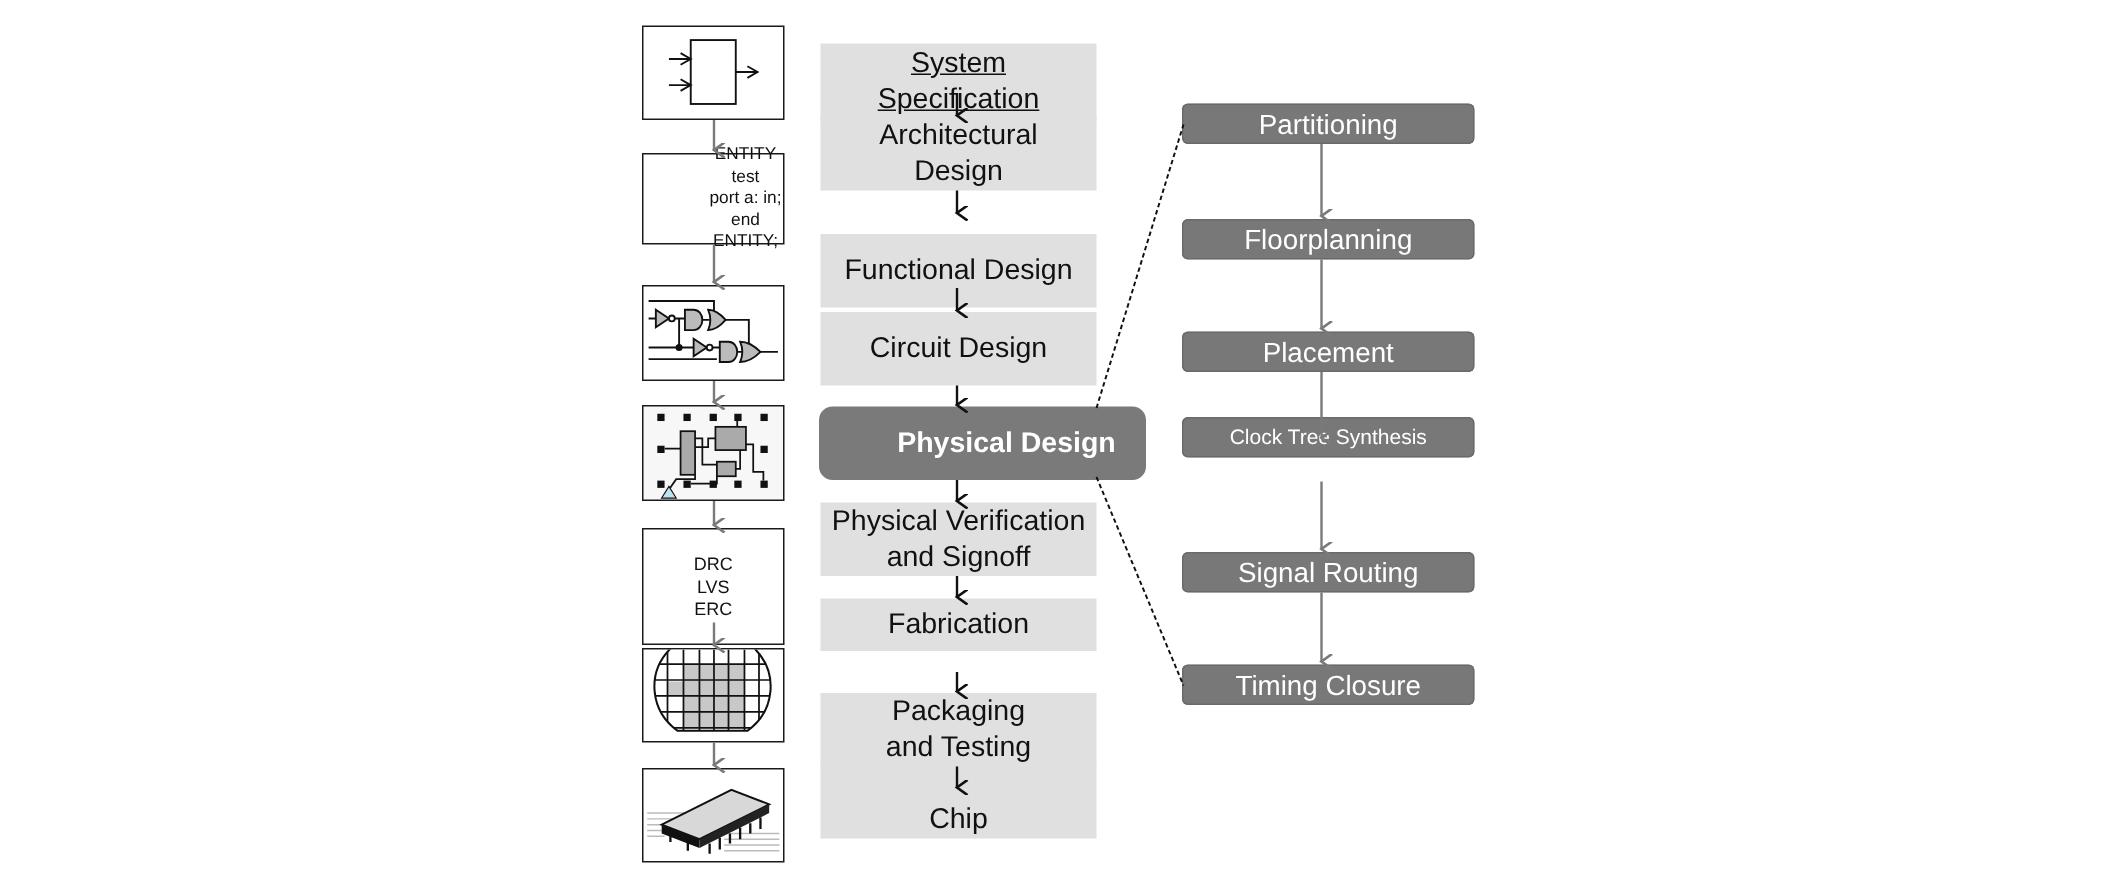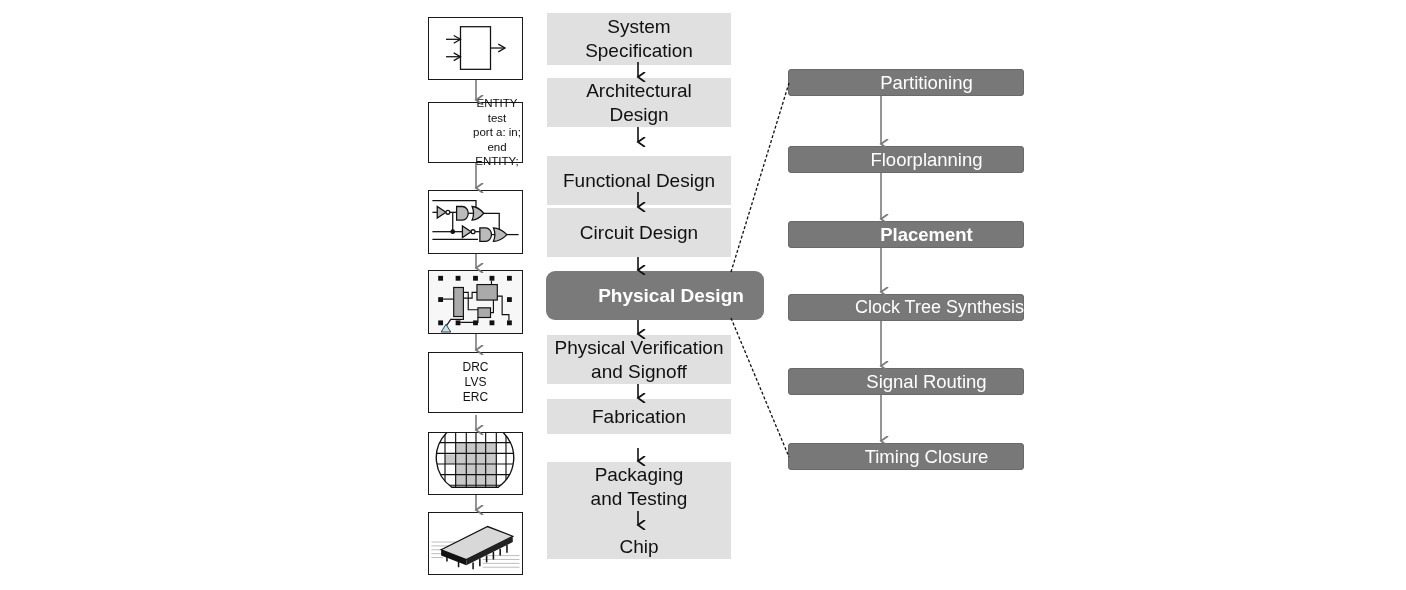--- a/index.html
+++ b/index.html
@@ -16,21 +16,21 @@
     
     .step { position: absolute; left: 547px; width: 184px; background: #e0e0e0;
             display: flex; flex-direction: column; align-items: center; justify-content: center;
             font-size: 19px; line-height: 24px; color: #111; text-align: center; }
     .step.active { background: #7a7a7a; color: #fff; font-weight: bold; border-radius: 9px;
                    left: 546px; width: 186px; }
 
     
     .sub { position: absolute; left: 788px; width: 195px; height: 27px; background: #787878;
            border-radius: 4px; color: #fff; font-size: 18.5px; line-height: 27px; text-align: center;
-           box-shadow: 0 0 0 1px #6a6a6a inset; white-space: nowrap; padding-left: 41px; }
+           box-shadow: 0 0 0 1px #6a6a6a inset; white-space: nowrap; }
 
     svg.overlay { position: absolute; left: 0; top: 0; width: 1406px; height: 590px; pointer-events: none; }
   </style>
 </head>
 <body>
 
 <div class="icon-box" style="top:17px;height:63px;">
   <svg viewBox="0 0 95 63">
     <rect x="32" y="9" width="31" height="44" fill="#fff" stroke="#111" stroke-width="1.3"></rect>
     <line x1="17" y1="22" x2="32" y2="22" stroke="#111" stroke-width="1.3"></line>
@@ -101,21 +101,21 @@
       <polyline points="64,10 64,14" fill="none"></polyline>
       <polyline points="70,26 75,26 75,45 82,45 82,51" fill="none"></polyline>
       <polyline points="63,43 66,43 66,30" fill="none"></polyline>
       <polyline points="15,60 22,50 35,50 35,47" fill="none"></polyline>
       <polyline points="50,48 50,53 32,53" fill="none"></polyline>
     </g>
     <polygon points="12,63 17,55 22,63" fill="#bde3ee" stroke="#111" stroke-width="0.8"></polygon>
   </svg>
 </div>
 
-<div class="icon-box text" style="top:352px;height:61px;font-size:12px;line-height:15px;justify-content:center;">
+<div class="icon-box text" style="top:352px;height:78px;font-size:12px;line-height:15px;justify-content:center;">
   <span>DRC</span>
   <span>LVS</span>
   <span>ERC</span>
 </div>
 
 <div class="icon-box" style="top:432px;height:63px;">
   <svg viewBox="0 0 95 63">
     <defs>
       <clipPath id="waferclip">
           <path d="M23 56 A40 38 0 1 1 71 56 Z"></path>
@@ -166,21 +166,21 @@
       <line x1="45" y1="51" x2="45" y2="58"></line>
         <line x1="52" y1="47" x2="52" y2="55"></line>
       <line x1="59" y1="44" x2="59" y2="51"></line>
         <line x1="66" y1="40" x2="66" y2="48"></line>
       <line x1="73" y1="37" x2="73" y2="44"></line>
         <line x1="80" y1="33" x2="80" y2="41"></line>
     </g>
   </svg>
 </div>
 
-<div class="step" style="top:13px;height:52px;">
+<div class="step" style="top:29px;height:52px;text-decoration:underline;">
   <span>System</span>
   <span>Specification</span>
 </div>
 <div class="step" style="top:78px;height:49px;">
   <span>Architectural</span>
   <span>Design</span>
 </div>
 <div class="step" style="top:156px;height:49px;">
   <span>Functional Design</span>
 </div>
@@ -200,22 +200,22 @@
 <div class="step" style="top:462px;height:49px;">
   <span>Packaging</span>
   <span>and Testing</span>
 </div>
 <div class="step" style="top:510px;height:49px;justify-content:flex-end;">
   <span>Chip</span>
 </div>
 
 <div class="sub" style="top:69px;">Partitioning</div>
 <div class="sub" style="top:146px;">Floorplanning</div>
-<div class="sub" style="top:221px;font-weight:bold;">Placement</div>
-<div class="sub" style="top:294px;font-size:18px;text-align:right;">Clock Tree Synthesis</div>
+<div class="sub" style="top:221px;">Placement</div>
+<div class="sub" style="top:278px;font-size:14px;">Clock Tree Synthesis</div>
 <div class="sub" style="top:368px;">Signal Routing</div>
 <div class="sub" style="top:443px;">Timing Closure</div>
 
 <svg class="overlay" viewBox="0 0 1406 590">
   <defs>
     <marker id="grayhead" markerWidth="10" markerHeight="10" refX="5" refY="8" orient="auto-start-reverse" markerUnits="userSpaceOnUse">
       <path d="M0 1 L5 8 L10 1" fill="none" stroke="#7a7a7a" stroke-width="1.8"></path>
     </marker>
     <marker id="blackhead" markerWidth="10" markerHeight="10" refX="5" refY="8" orient="auto" markerUnits="userSpaceOnUse">
       <path d="M0 1 L5 8 L10 1" fill="none" stroke="#111" stroke-width="1.8"></path>

